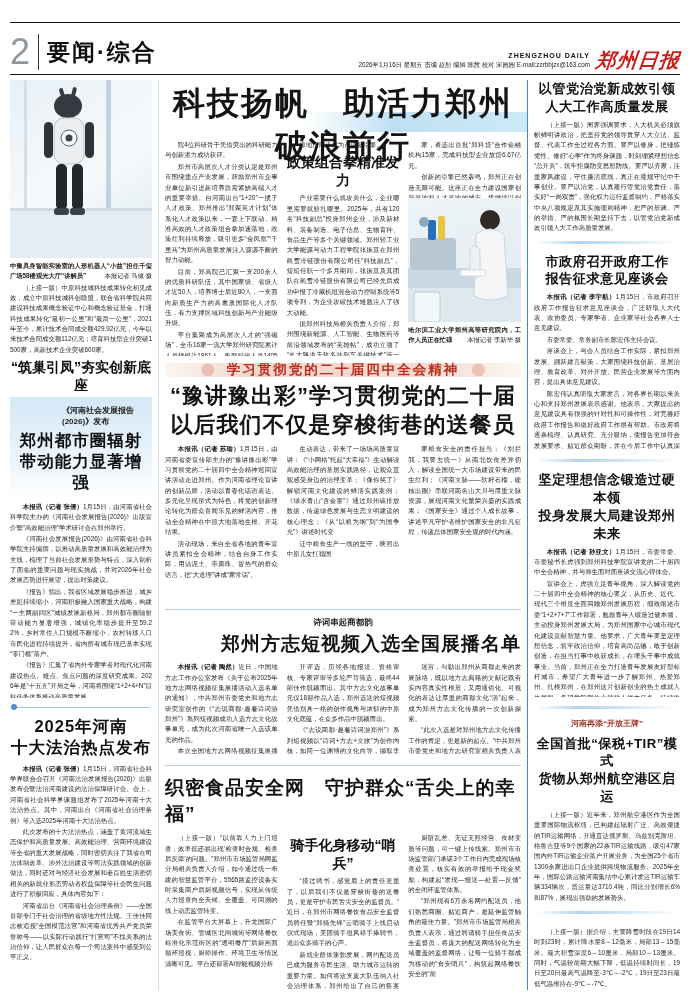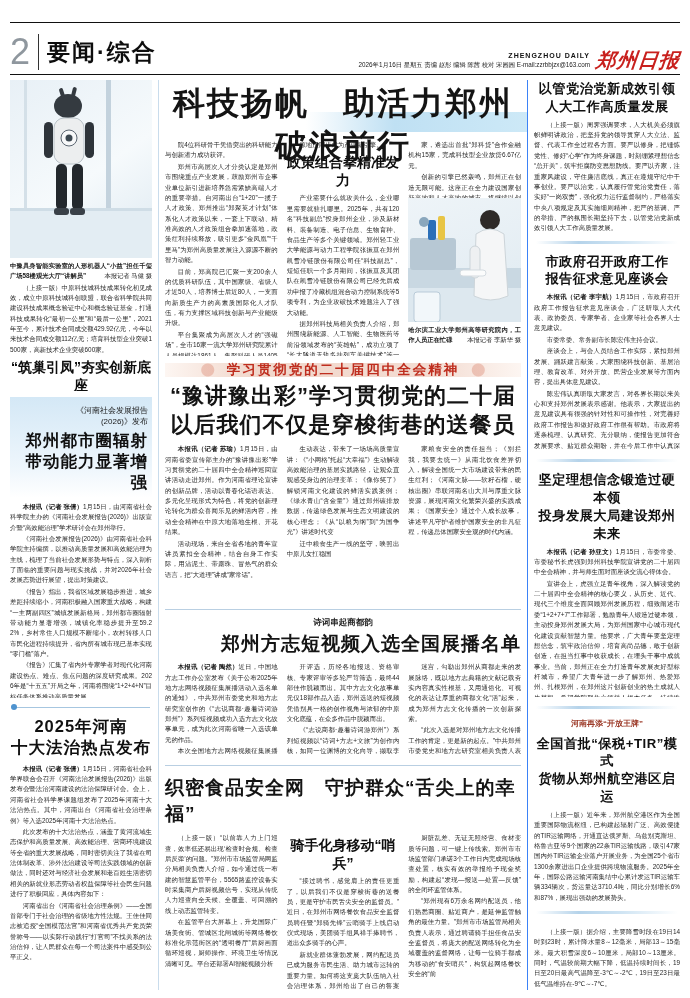--- a/index.html
+++ b/index.html
@@ -53,22 +53,22 @@
   .yz-body{height:158px;margin-top:5px;overflow:hidden;}
   .center-divider{height:1px;background:#b9cfe2;margin:7px 0;}
   .kicker-sm{font-size:8.5px;font-weight:800;text-align:center;color:#222;margin-bottom:2px;}
   .fz-headline{font-size:19px;font-weight:900;text-align:right;color:#141414;letter-spacing:1px;}
   .fz-body{height:96px;margin-top:5px;overflow:hidden;}
   .food-headline{font-size:19px;font-weight:900;text-align:left;color:#141414;margin-top:2px;letter-spacing:1px;}
   .food-body{flex:1;margin-top:6px;overflow:hidden;}
   
   .ls-text{height:108px;overflow:hidden;margin-top:2px;}
   .report-box{margin-top:6px;padding:8px 4px 4px;background:linear-gradient(#d4e8f6,#eef6fc 70%,#ffffff);}
-  .box-kicker{font-size:8px;font-weight:400;text-align:right;color:#1b1b1b;margin-left:48px;}
-  .box-headline{font-size:16.5px;font-weight:900;text-align:right;line-height:1.3;color:#101010;white-space:pre-line;margin-top:3px;letter-spacing:1px;font-family:Liberation Serif, serif;}
+  .box-kicker{font-size:8px;font-weight:700;text-align:left;color:#1b1b1b;margin-left:48px;}
+  .box-headline{font-size:16.5px;font-weight:900;text-align:center;line-height:1.3;color:#101010;white-space:pre-line;margin-top:3px;letter-spacing:1px;font-family:Liberation Serif, serif;}
   .report-body{height:196px;overflow:hidden;margin-top:4px;}
   .dot-divider{position:relative;height:1px;background:#a6c6e0;margin:9px 2px 8px;}
   .dot-divider::before{content:'';position:absolute;left:-1px;top:-2.5px;width:6px;height:6px;border-radius:50%;background:#4e93cf;}
   .law-headline{font-size:16.5px;font-weight:900;text-align:center;line-height:1.3;color:#101010;white-space:pre-line;letter-spacing:1px;}
   .law-body{flex:1;overflow:hidden;margin-top:5px;}
   
   .r-art{overflow:hidden;}
   .r-headline{font-size:13.2px;font-weight:900;text-align:center;line-height:1.35;color:#101010;white-space:pre-line;letter-spacing:.5px;}
   .r-kicker{font-size:8px;font-weight:800;text-align:center;color:#9c3a28;margin-bottom:6px;}
   .r-body{margin-top:4px;overflow:hidden;}

